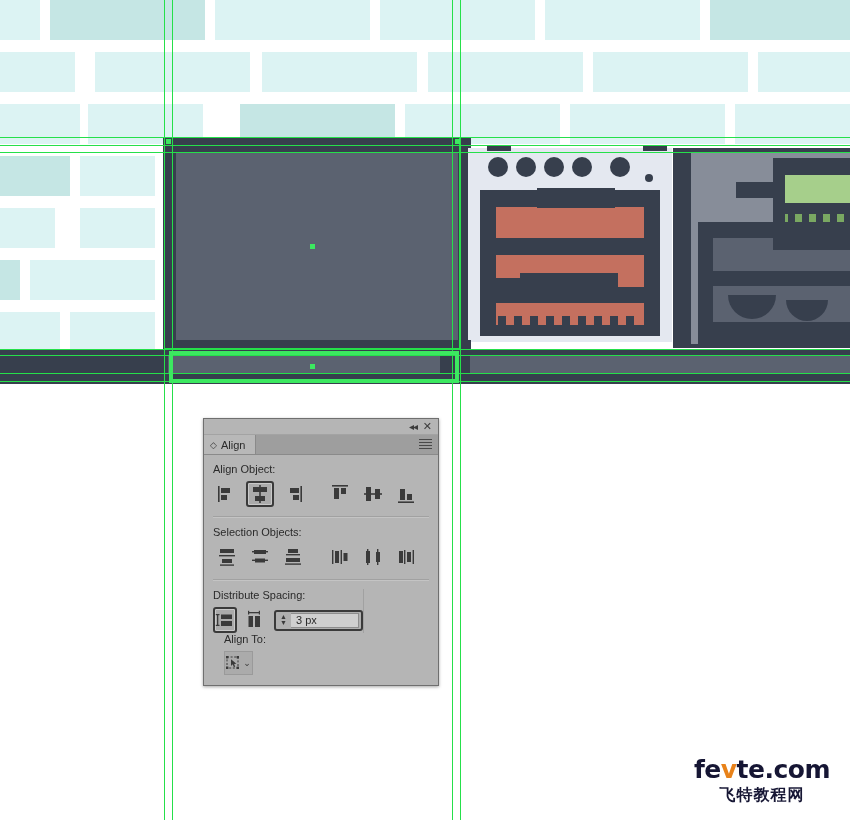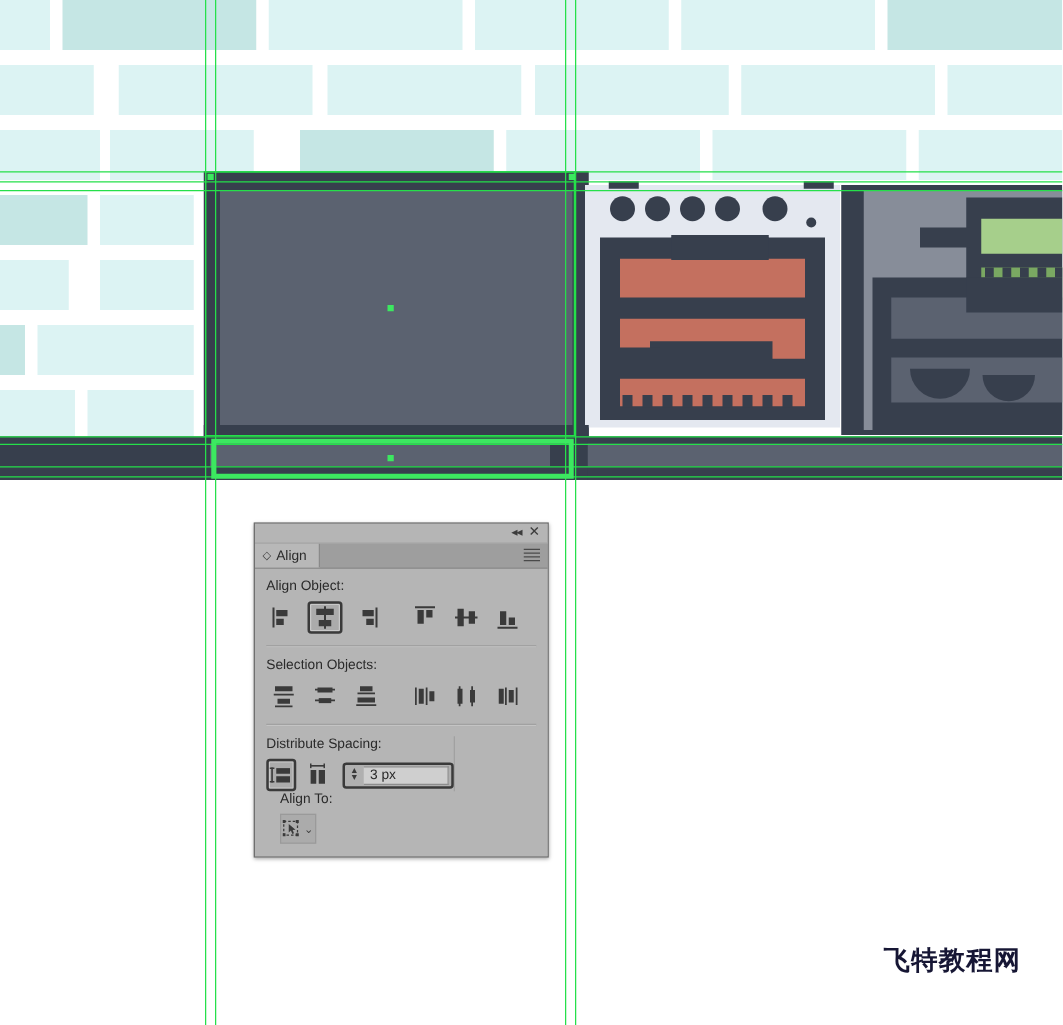--- a/index.html
+++ b/index.html
@@ -115,21 +115,21 @@
   .menu-item.selected{
     border:2px solid #2b2b2b;background:#b2b2b2;color:#2255dd;
     margin:0 -1px;height:22px;
   }
   .menu-item.selected .chk{color:#1c1c1c;}
 
   
   .watermark{position:absolute;left:682px;top:757px;width:160px;text-align:center;}
   .wm-top{font-family:"DejaVu Sans",sans-serif;font-weight:bold;font-size:25px;color:#161634;letter-spacing:-0.5px;line-height:26px;}
   .wm-top .orange{color:#e8821a;}
-  .wm-bot{font-family:"DejaVu Sans",sans-serif;font-weight:bold;font-size:21px;color:#161634;line-height:23px;letter-spacing:1px;}
+  .wm-bot{font-family:"DejaVu Sans",sans-serif;font-weight:bold;font-size:16px;color:#161634;line-height:23px;letter-spacing:1px;}
 </style>
 </head>
 <body>
 
 <div id="stage">
 
   <div class="artboard">
 
     <div class="wall">
 
@@ -412,16 +412,17 @@
             <span style="font-size:9px;color:#3a3a3a;line-height:8px;">⌄</span>
           </div>
         </div>
       </div>
 
     </div>
   </div>
 
 
   <div class="watermark">
+    <div class="wm-top"><span>fe</span><span class="orange">v</span><span>te.com</span></div>
     <div class="wm-bot">飞特教程网</div>
   </div>
 
 </div>
 
 </body></html>

